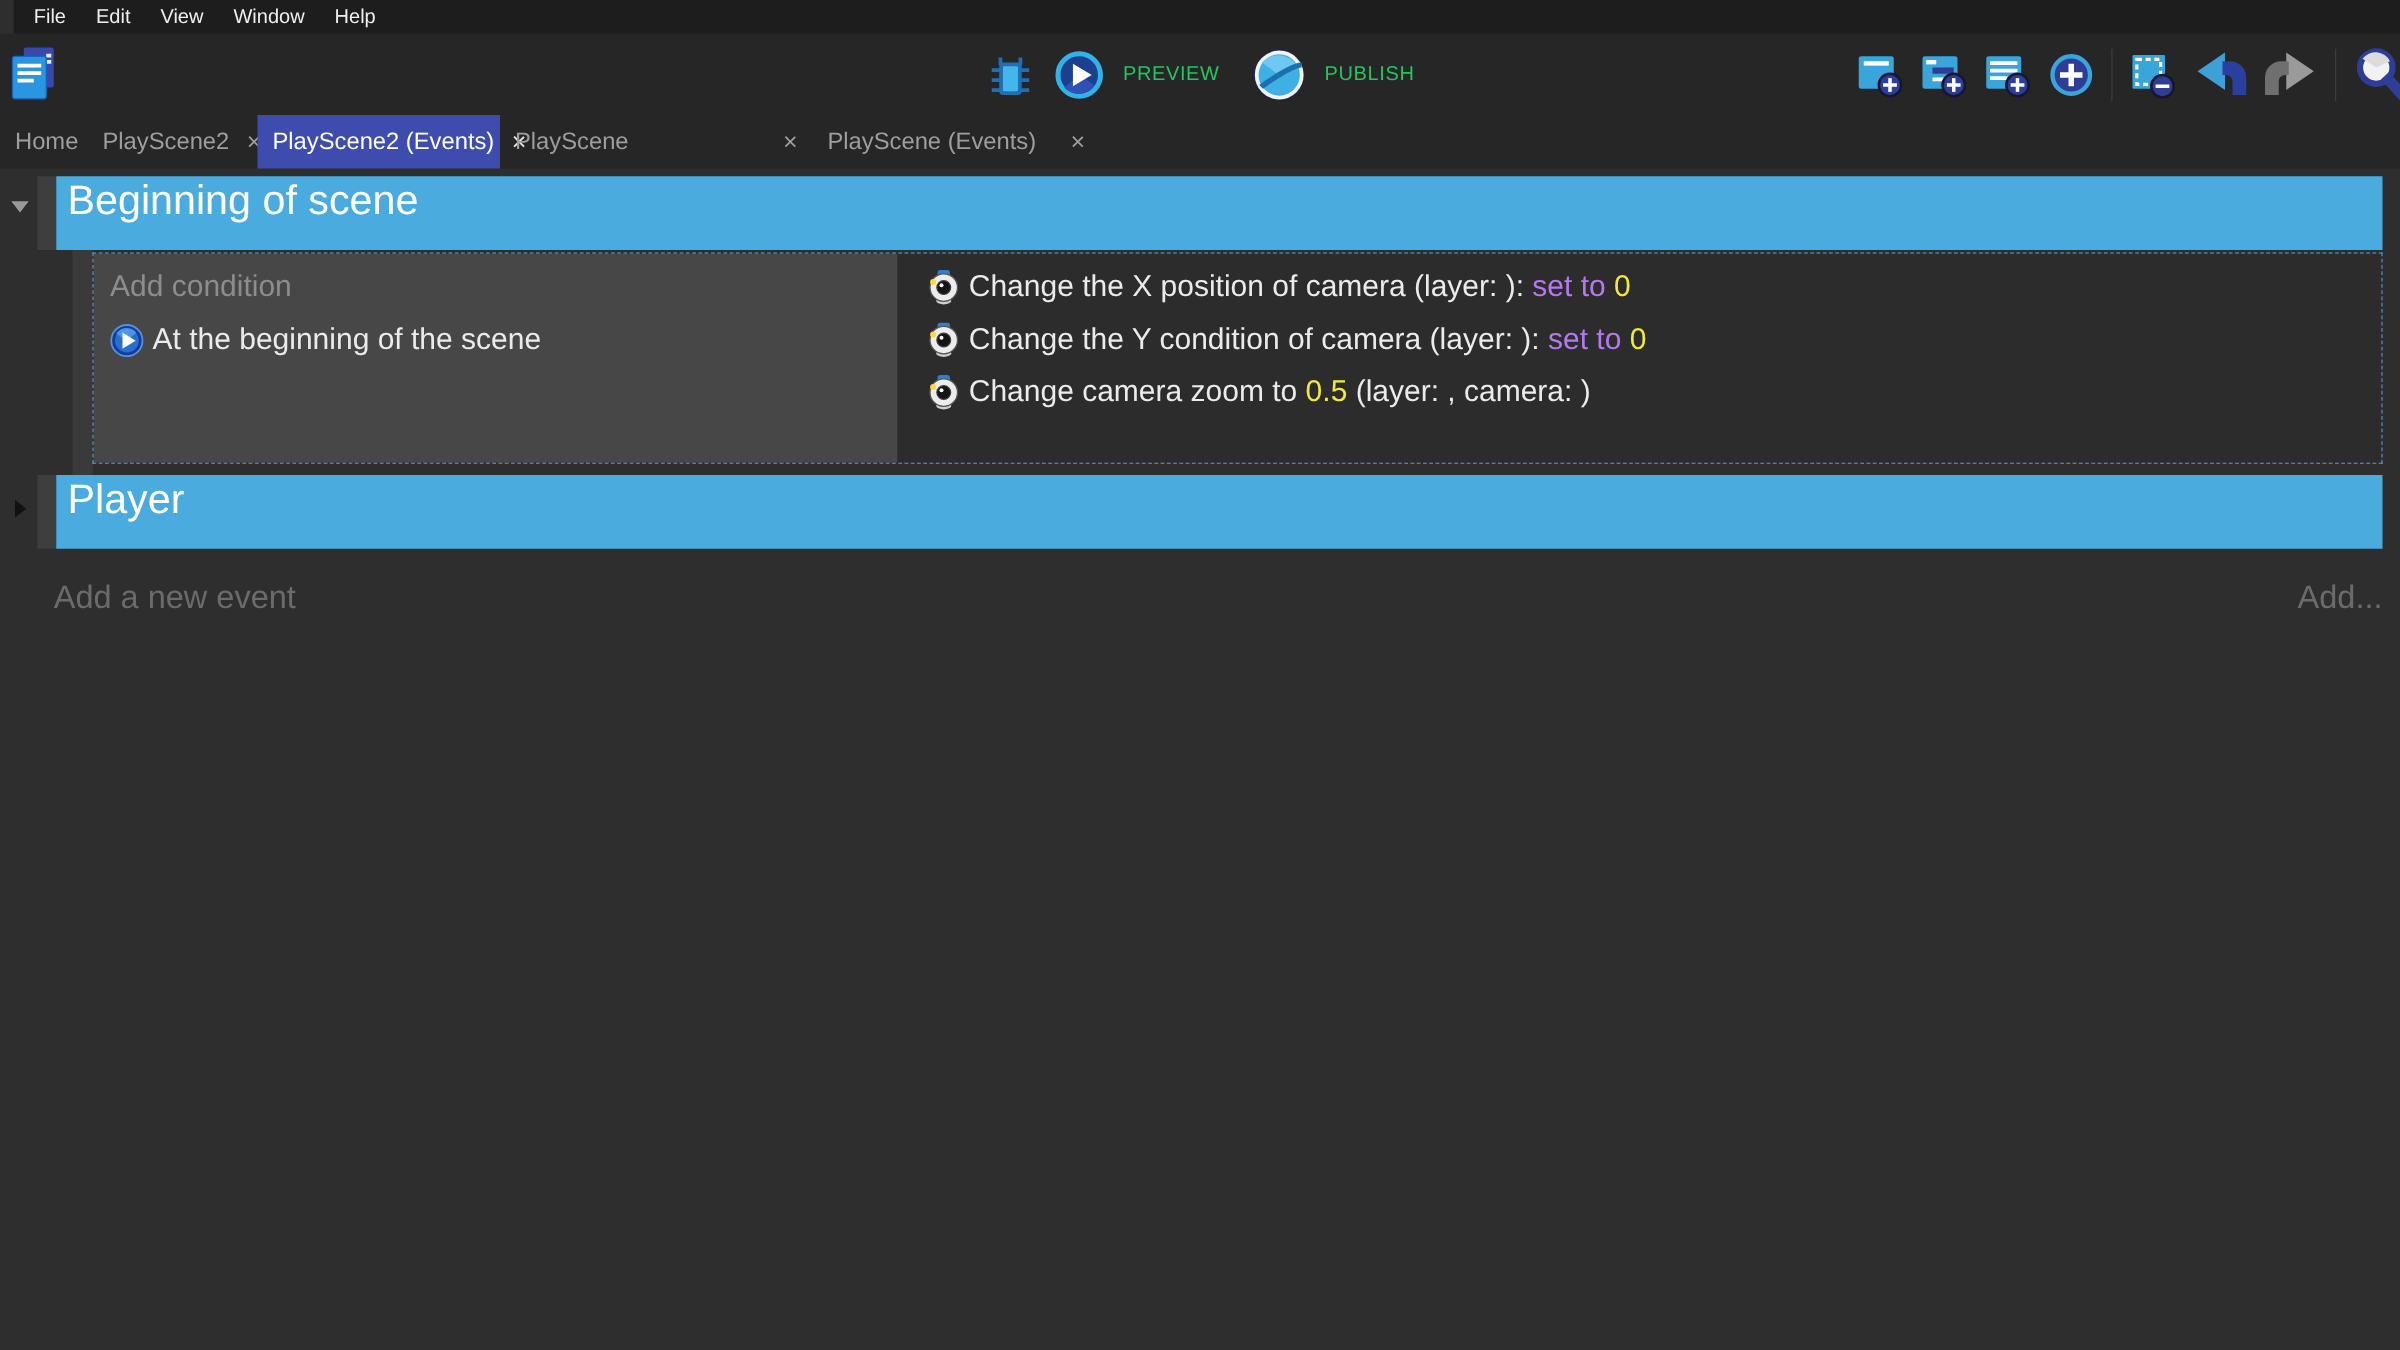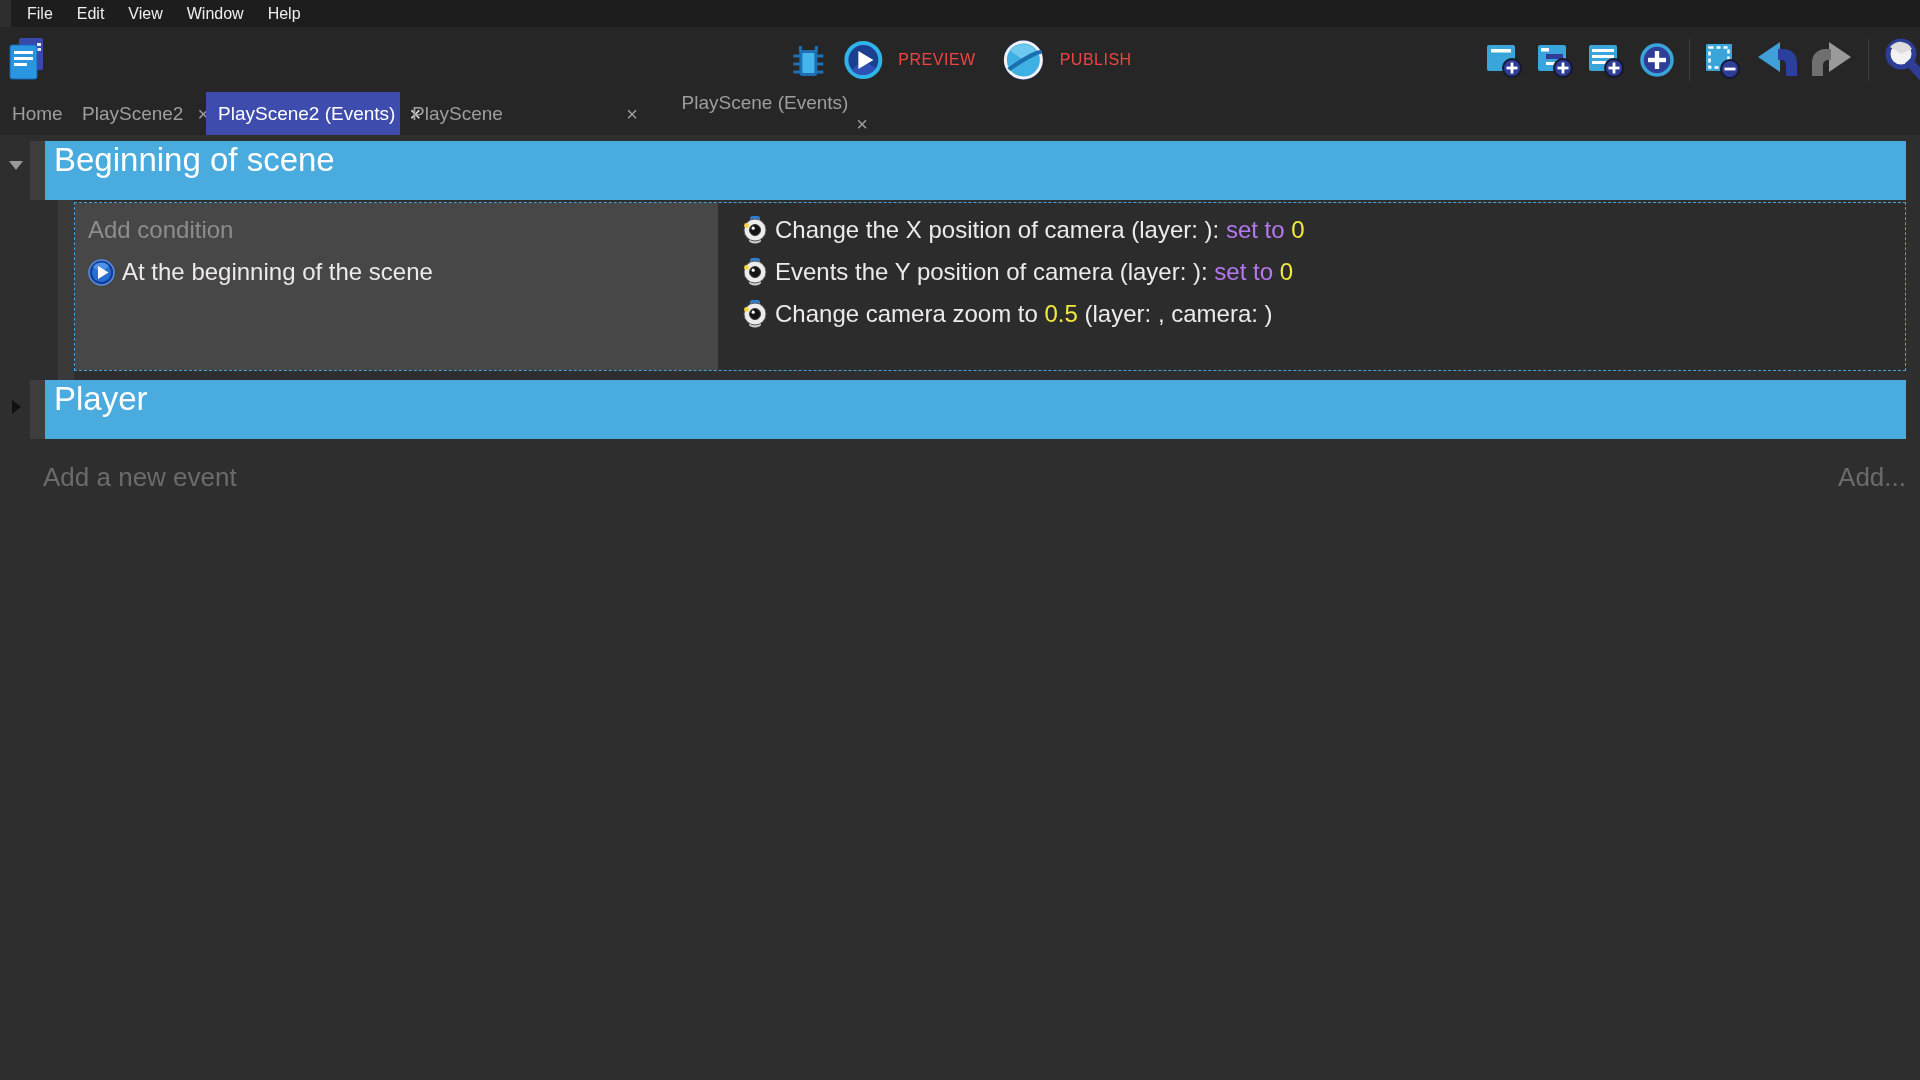--- a/index.html
+++ b/index.html
@@ -22,21 +22,21 @@
 
   
   .toolbar {
     height:65px; background:#262626; position:relative;
   }
   .tb-logo { position:absolute; left:8px; top:9px; }
   .tb-center {
     position:absolute; left:50%; top:0; transform:translateX(-50%);
     height:65px; display:flex; align-items:center; gap:14px;
   }
-  .tb-label { font-size:16px; color:#ef4444; letter-spacing:0.5px; }
+  .tb-label { font-size:16px; color:#22c55e; letter-spacing:0.5px; }
   .tb-right {
     position:absolute; right:-10px; top:0; height:65px;
     display:flex; align-items:center; gap:13px;
   }
   .tb-sep { width:1px; height:42px; background:#3d3d3d; }
   .tb-btn { display:flex; align-items:center; justify-content:center; }
 
   
   .tabbar {
     height:43px; background:#262626; display:flex; align-items:stretch;
@@ -255,21 +255,21 @@
     <span class="tab-close">×</span>
   </div>
   <div class="tab active" style="width:194px;">
     <span class="tab-label">PlayScene2 (Events)</span>
     <span class="tab-close">×</span>
   </div>
   <div class="tab" style="width:250px;">
     <span class="tab-label">PlayScene</span>
     <span class="tab-close">×</span>
   </div>
-  <div class="tab" style="width:230px;flex-direction:column;">
+  <div class="tab" style="width:230px;">
     <span class="tab-label">PlayScene (Events)</span>
     <span class="tab-close">×</span>
   </div>
 </div>
 
 <div class="sheet">
 
   <div class="tri tri-down" style="top:26px;"></div>
   <div class="group-handle" style="top:6px;"></div>
   <div class="group-header" style="top:6px;">
@@ -316,21 +316,21 @@
         <span class="ev-icon">
           <svg width="26" height="28" viewBox="0 0 26 28">
             <rect x="8" y="0" width="10" height="6" rx="2.5" fill="#2f7fd0"></rect>
             <ellipse cx="13" cy="24.5" rx="6" ry="3" fill="#cfcfcf"></ellipse>
             <circle cx="13" cy="14" r="11" fill="#ececec" stroke="#555555" stroke-width="1"></circle>
             <circle cx="13" cy="14" r="5.5" fill="#141414" stroke="#3a3a3a" stroke-width="1"></circle>
             <circle cx="11.2" cy="12.2" r="1.6" fill="#ffffff"></circle>
             <circle cx="4.5" cy="9.5" r="2.4" fill="#ffd83d"></circle>
           </svg>
         </span>
-        <span class="t-pre">Events the Y position of camera (layer: ): </span>
+        <span class="t-pre">Change the Y condition of camera (layer: ): </span>
         <span class="t-op">set to</span>
         <span class="t-val"> 0</span>
       </div>
       <div class="ev-row">
         <span class="ev-icon">
           <svg width="26" height="28" viewBox="0 0 26 28">
             <rect x="8" y="0" width="10" height="6" rx="2.5" fill="#2f7fd0"></rect>
             <ellipse cx="13" cy="24.5" rx="6" ry="3" fill="#cfcfcf"></ellipse>
             <circle cx="13" cy="14" r="11" fill="#ececec" stroke="#555555" stroke-width="1"></circle>
             <circle cx="13" cy="14" r="5.5" fill="#141414" stroke="#3a3a3a" stroke-width="1"></circle>

